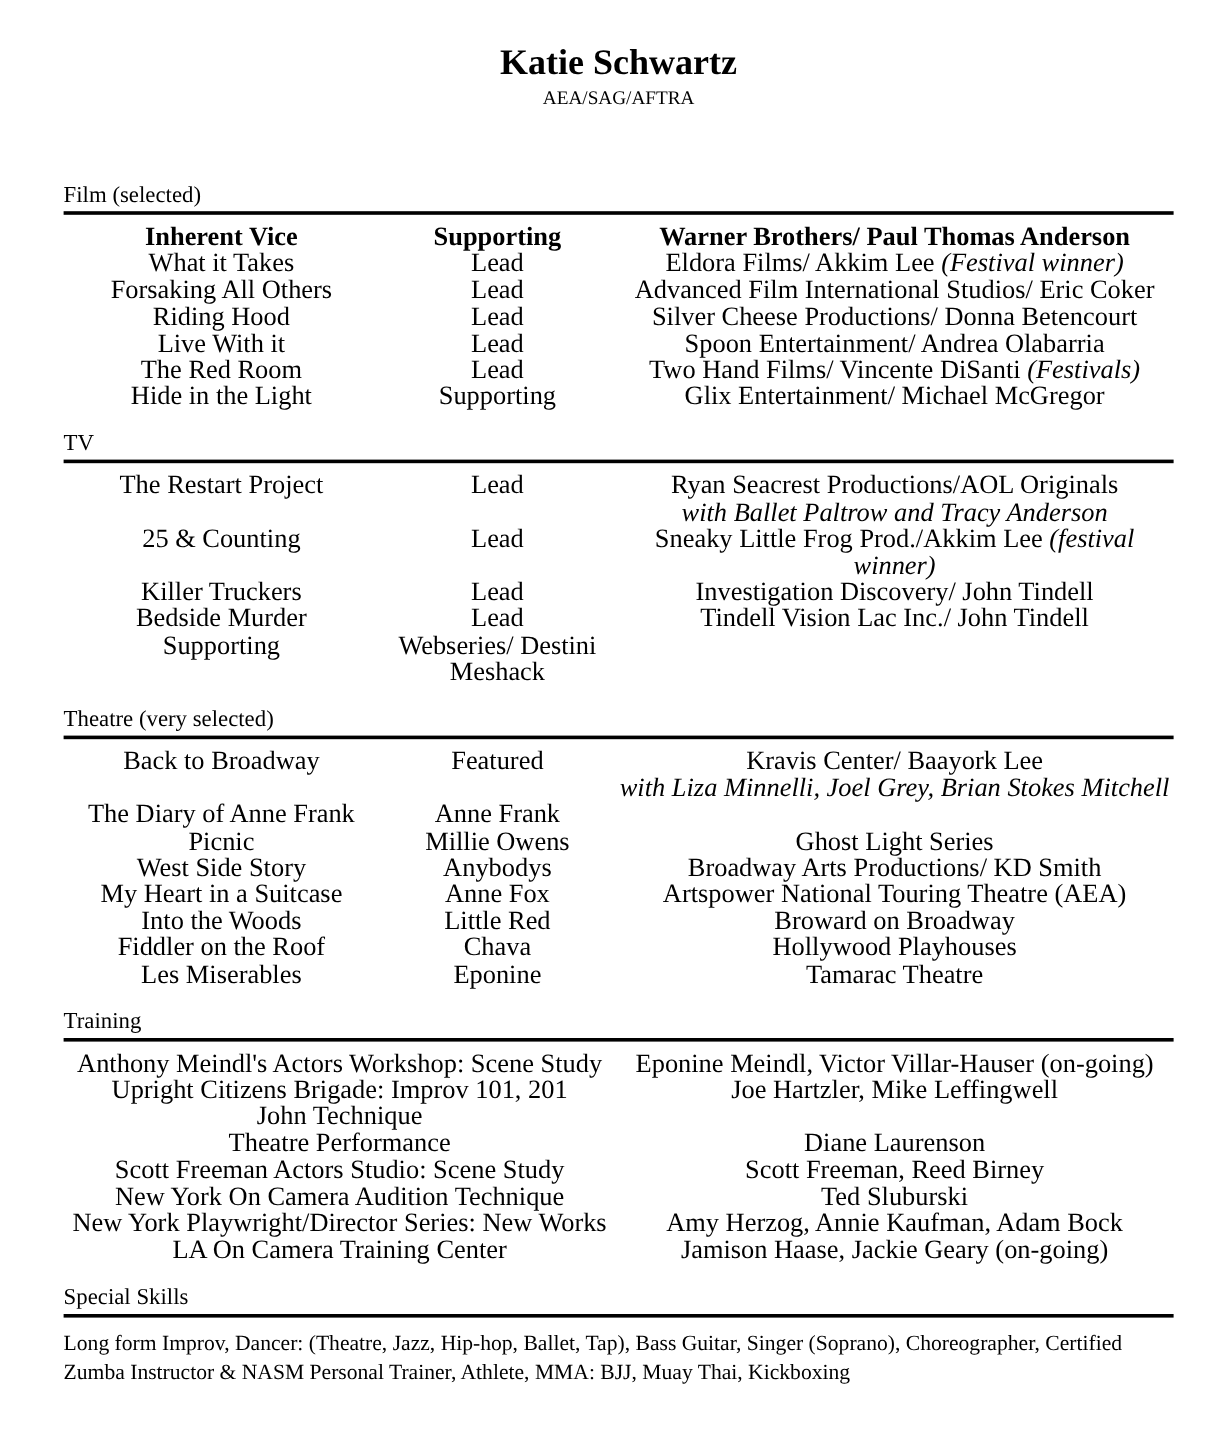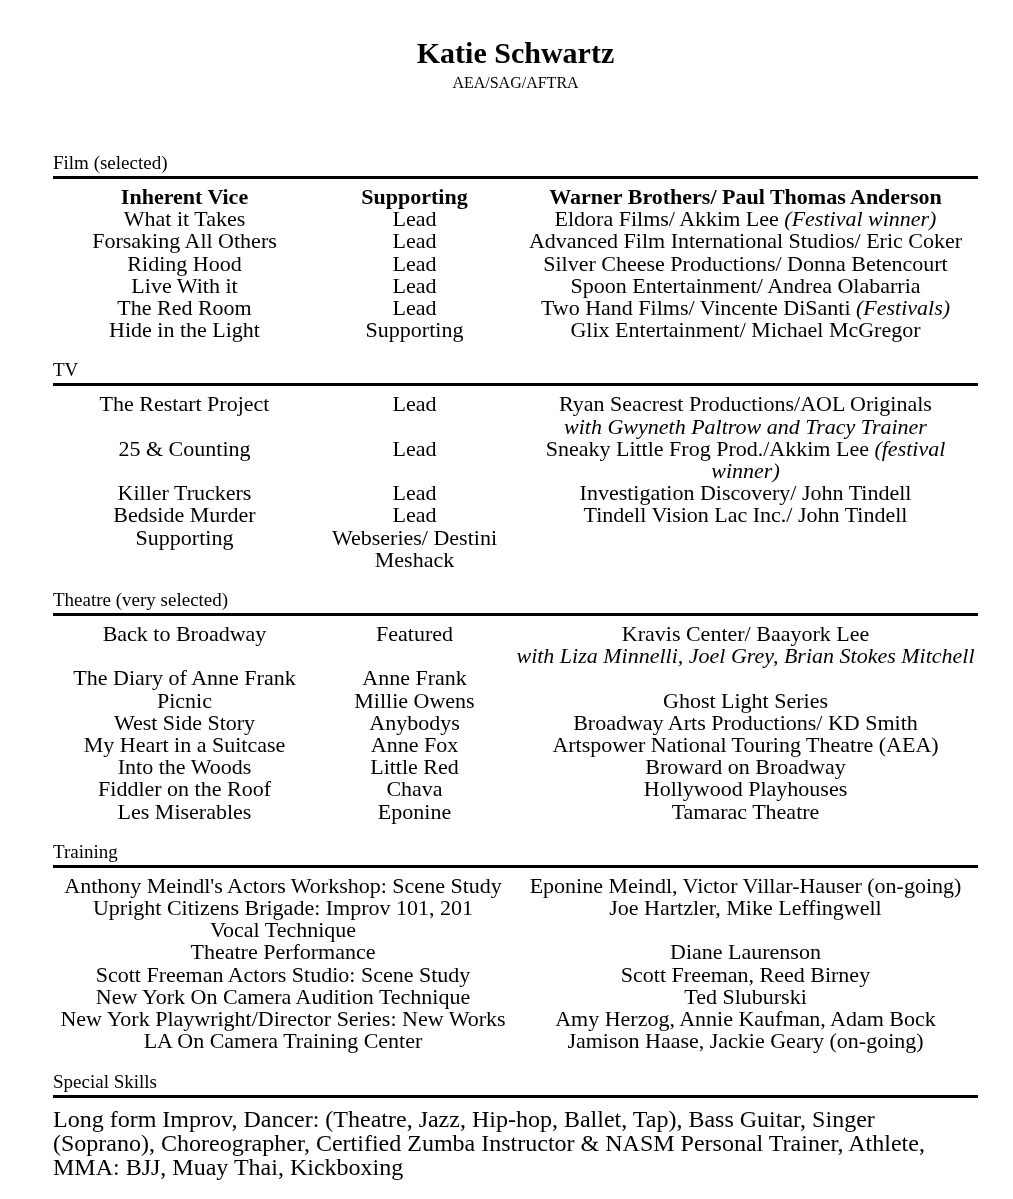--- a/index.html
+++ b/index.html
@@ -51,21 +51,21 @@
     display: grid;
     grid-template-columns: 263px 197px 1fr;
   }
   .two-col {
     display: grid;
     grid-template-columns: 460px 1fr;
   }
   .row.bold { font-weight: bold; }
   .italic { font-style: italic; }
   .skills-text {
-    font-size: 24px;
+    font-size: 18px;
     line-height: 24px;
     margin-top: 9px;
   }
 </style>
 </head>
 <body>
 
 <div class="page">
   <div class="content">
     <div class="doc-name">Katie Schwartz</div>
@@ -117,21 +117,21 @@
           <div class="rule"></div>
           <div class="rows">
             <div class="row three-col">
               <span>The Restart Project</span>
               <span>Lead</span>
               <span>Ryan Seacrest Productions/AOL Originals</span>
             </div>
             <div class="row three-col">
               <span></span>
               <span></span>
-              <span><em class="italic">with Gwyneth Paltrow and Tracy Trainer</em></span>
+              <span><em class="italic">with Ballet Paltrow and Tracy Anderson</em></span>
             </div>
             <div class="row three-col">
               <span>25 &amp; Counting</span>
               <span>Lead</span>
               <span>Sneaky Little Frog Prod./Akkim Lee <em class="italic">(festival winner)</em></span>
             </div>
             <div class="row three-col">
               <span>Killer Truckers</span>
               <span>Lead</span>
               <span>Investigation Discovery/ John Tindell</span>
@@ -203,21 +203,21 @@
           <div class="rows">
             <div class="row two-col">
               <span>Anthony Meindl's Actors Workshop: Scene Study</span>
               <span>Eponine Meindl, Victor Villar-Hauser (on-going)</span>
             </div>
             <div class="row two-col">
               <span>Upright Citizens Brigade: Improv 101, 201</span>
               <span>Joe Hartzler, Mike Leffingwell</span>
             </div>
             <div class="row two-col">
-              <span>Vocal Technique</span>
+              <span>John Technique</span>
             </div>
             <div class="row two-col">
               <span>Theatre Performance</span>
               <span>Diane Laurenson</span>
             </div>
             <div class="row two-col">
               <span>Scott Freeman Actors Studio: Scene Study</span>
               <span>Scott Freeman, Reed Birney</span>
             </div>
             <div class="row two-col">

